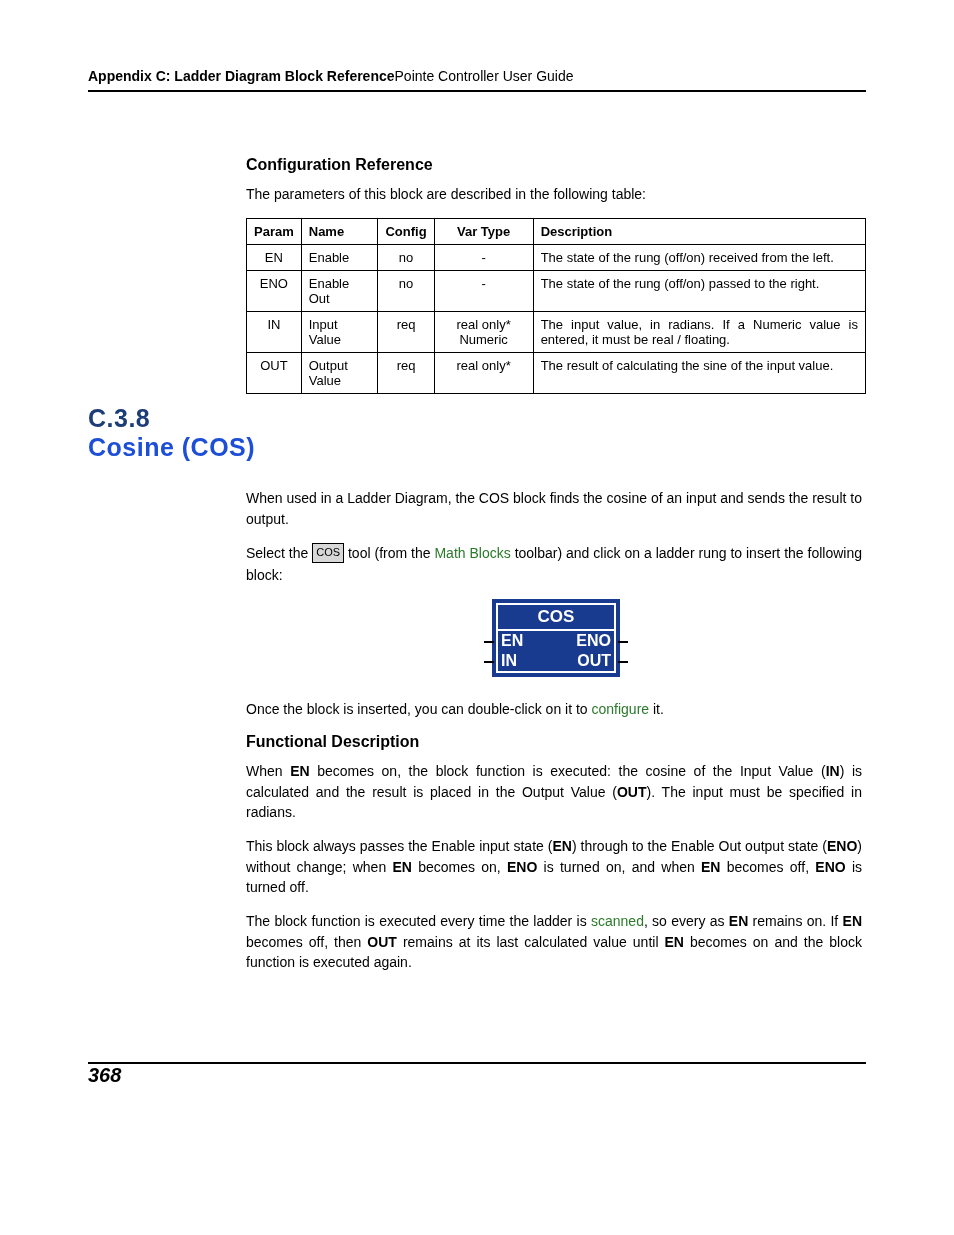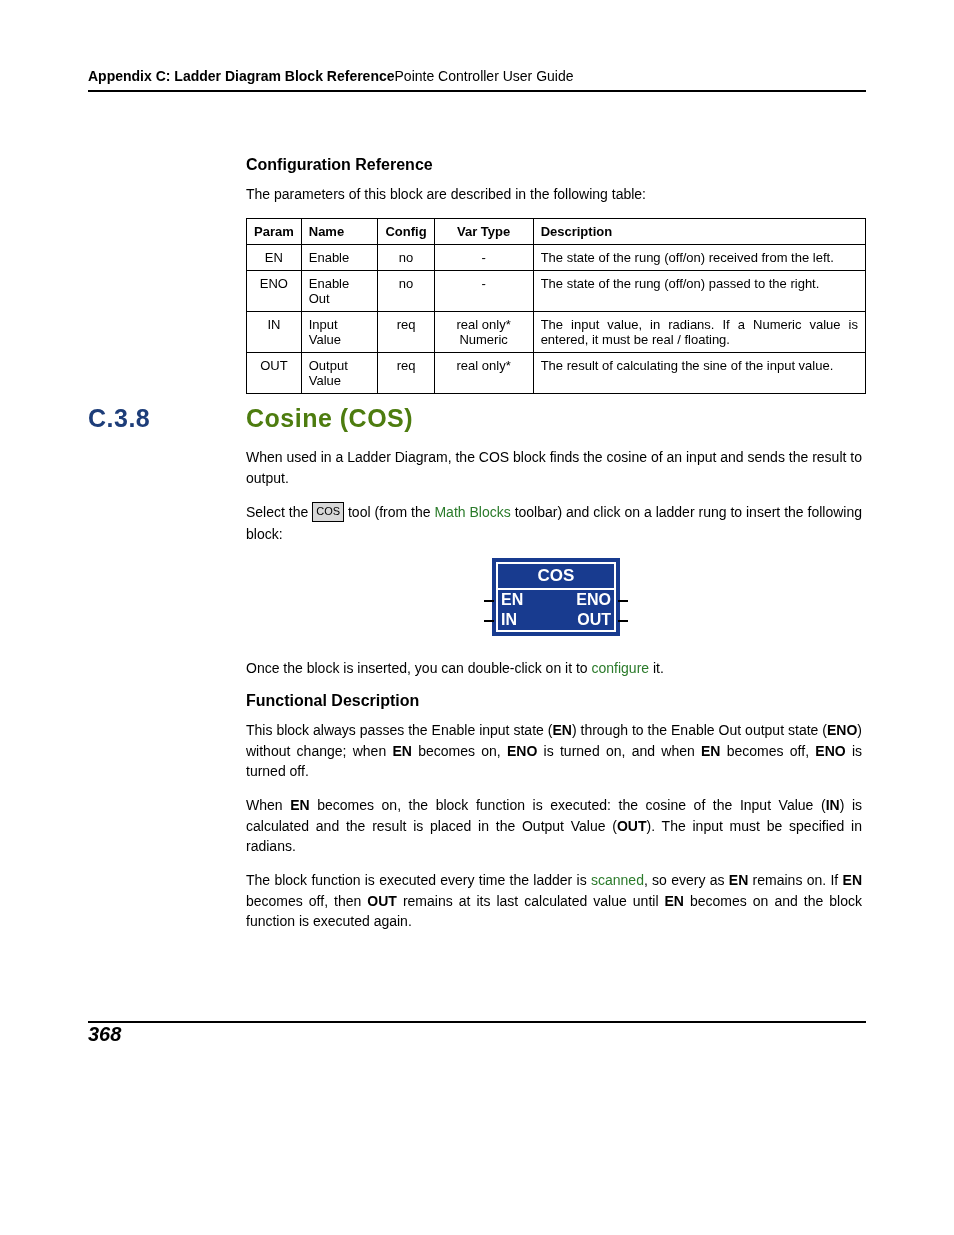--- a/index.html
+++ b/index.html
@@ -59,36 +59,37 @@
   table.param-table td.c, table.param-table th.c { text-align: center; }
   table.param-table td.desc { text-align: justify; }
   .footnote {
     font-size: 12.5px;
     text-align: justify;
     margin-bottom: 40px;
   }
   .section-row {
     display: flex;
     align-items: baseline;
-    margin-bottom: 14px;
+    margin-bottom: 26px;
+    flex-direction: column;
   }
   .section-num {
     font-family: Arial, sans-serif;
     font-size: 25px;
     font-weight: bold;
     color: #1d3d79;
     width: 158px;
     flex-shrink: 0;
     letter-spacing: 0.5px;
   }
   .section-title {
     font-family: Arial, sans-serif;
     font-size: 25px;
     font-weight: bold;
-    color: #4d7c0f;
+    color: #1d4ed8;
     letter-spacing: 0.5px;
   }
   .cos-icon {
     display: inline-block;
     background: #d8d8d8;
     border: 1px solid #000;
     padding: 1px 3px;
     font-size: 11px;
     font-family: Arial, sans-serif;
     vertical-align: baseline;
@@ -230,25 +231,25 @@
       </div>
     </div>
 
     <p class="body-text">
       <span>Once the block is inserted, you can double-click on it to </span><span class="link-green">configure</span><span> it.</span>
     </p>
 
     <p class="h-sub">Functional Description</p>
 
     <p class="body-text">
+      <span>When </span><b>EN</b><span> becomes on, the block function is executed: the cosine of the Input Value (</span><b>IN</b><span>) is calculated and the result is placed in the Output Value (</span><b>OUT</b><span>). The input must be specified in radians.</span>
+    </p>
+
+    <p class="body-text">
       <span>This block always passes the Enable input state (</span><b>EN</b><span>) through to the Enable Out output state (</span><b>ENO</b><span>) without change; when </span><b>EN</b><span> becomes on, </span><b>ENO</b><span> is turned on, and when </span><b>EN</b><span> becomes off, </span><b>ENO</b><span> is turned off.</span>
-    </p>
-
-    <p class="body-text">
-      <span>When </span><b>EN</b><span> becomes on, the block function is executed: the cosine of the Input Value (</span><b>IN</b><span>) is calculated and the result is placed in the Output Value (</span><b>OUT</b><span>). The input must be specified in radians.</span>
     </p>
 
     <p class="body-text">
       <span>The block function is executed every time the ladder is </span><span class="link-green">scanned</span><span>, so every as </span><b>EN</b><span> remains on. If </span><b>EN</b><span> becomes off, then </span><b>OUT</b><span> remains at its last calculated value until </span><b>EN</b><span> becomes on and the block function is executed again.</span>
     </p>
   </div>
 
   <div class="page-footer">
     <span>368</span>
   </div>

